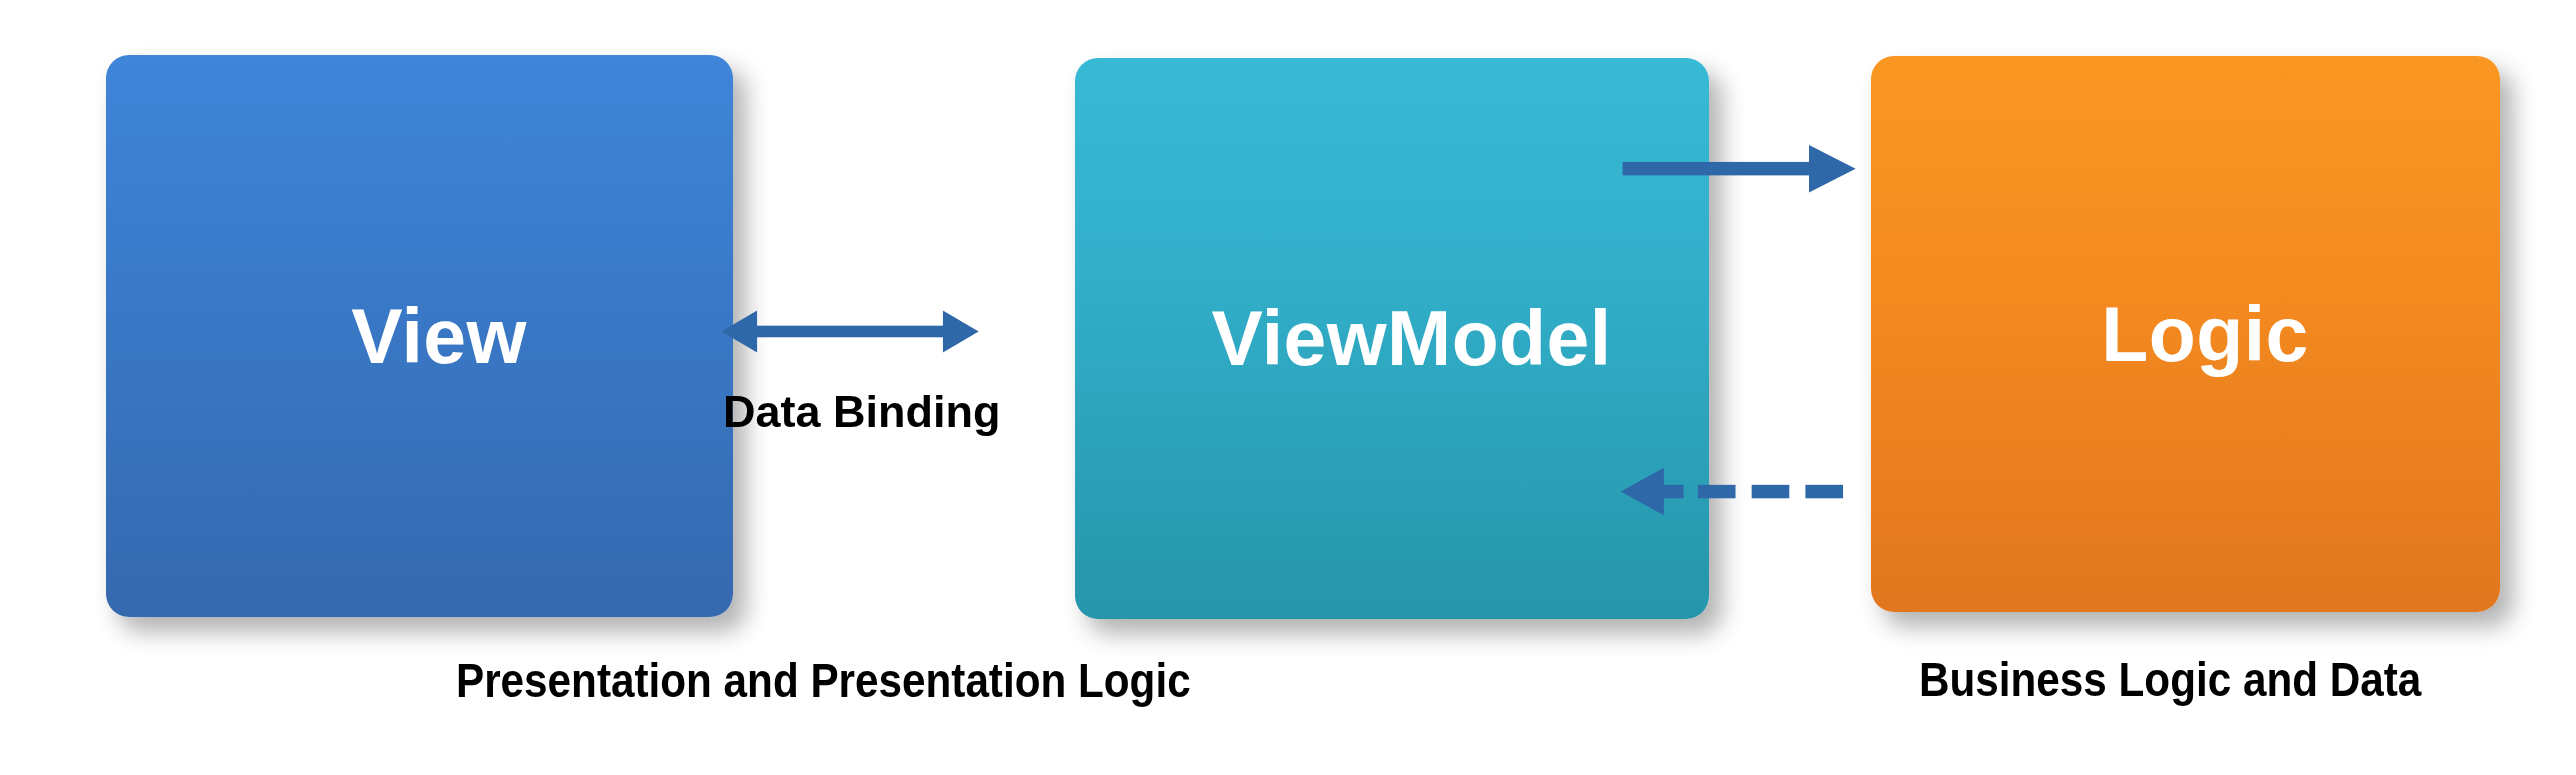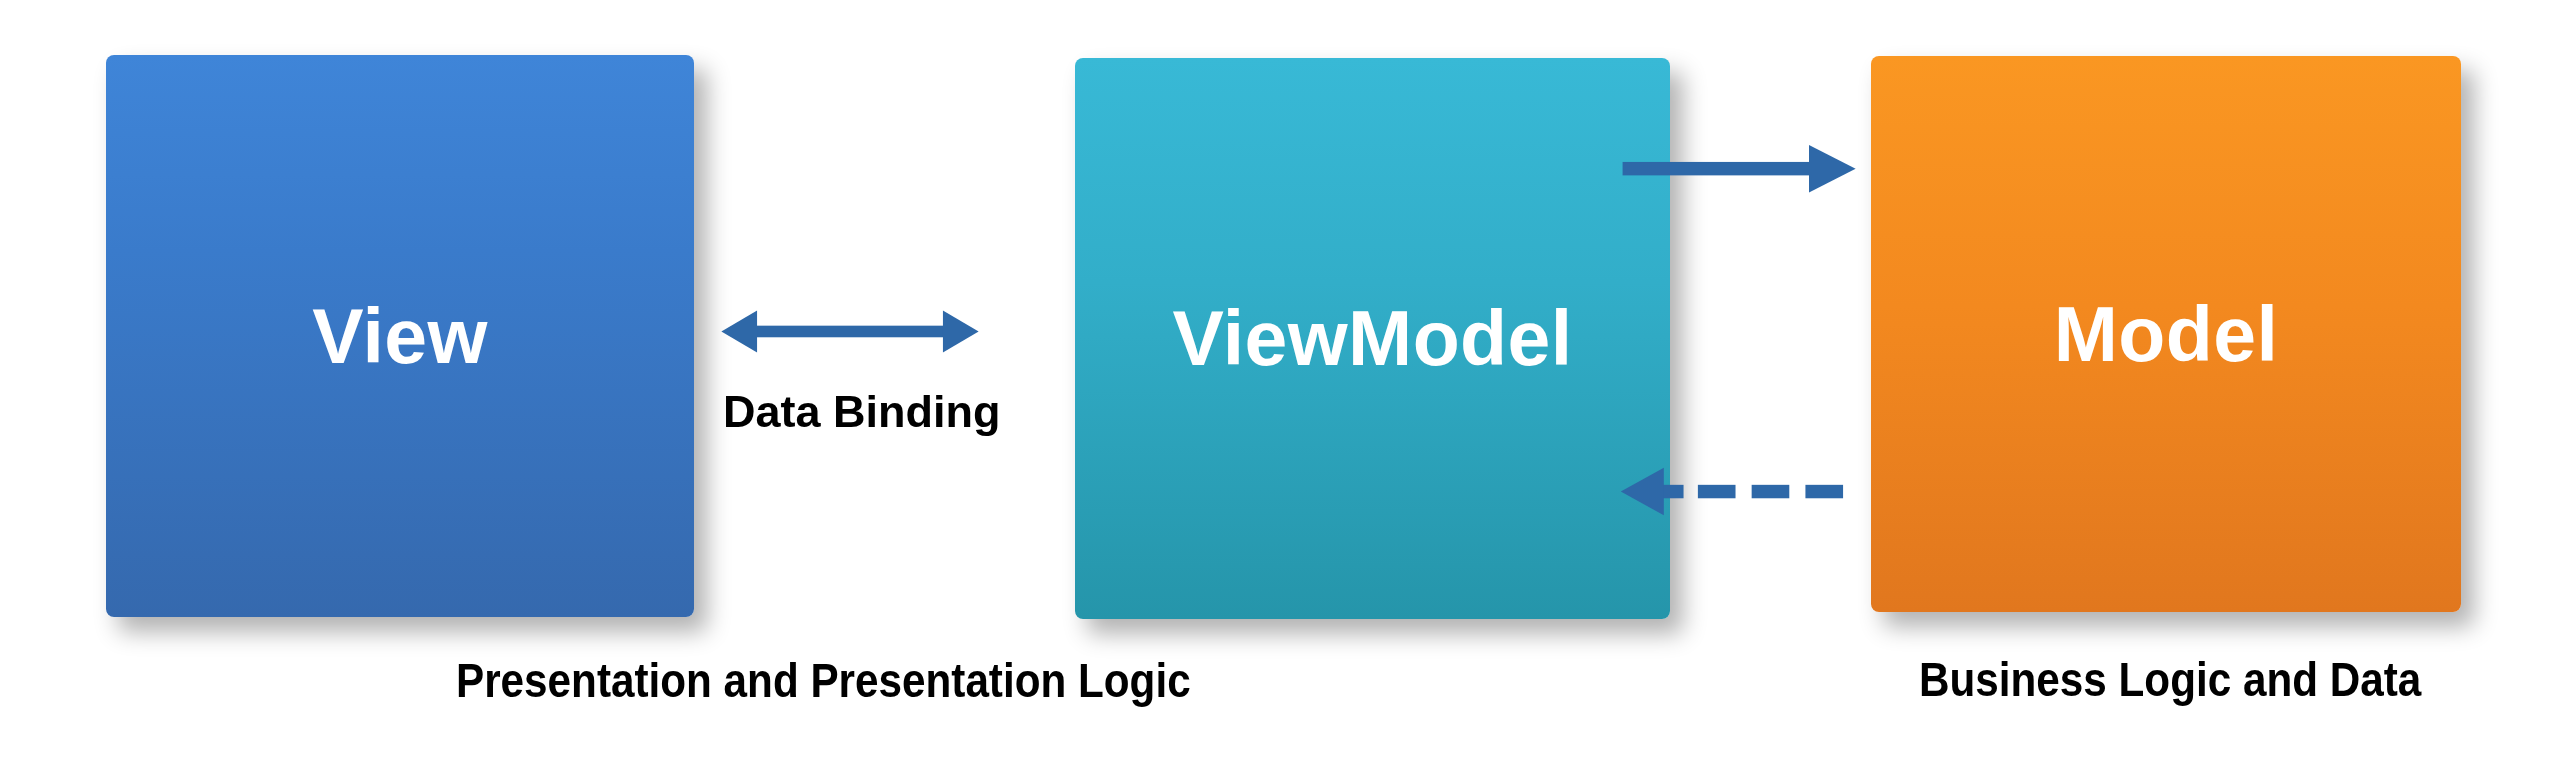--- a/index.html
+++ b/index.html
@@ -13,25 +13,26 @@
     width: 2576px;
     height: 775px;
     background: #ffffff;
     overflow: hidden;
     font-family: "Liberation Sans", sans-serif;
   }
 
   
   .node {
     position: absolute;
-    border-radius: 8px;
+    border-radius: 23px;
     display: flex;
     align-items: center;
     justify-content: center;
     box-shadow: 12.5px 14.3px 23px rgba(0,0,0,0.30);
+    padding-left: 39px;
   }
   .node-label {
     color: #ffffff;
     font-family: "Liberation Sans", sans-serif;
     font-weight: bold;
     font-size: 77px;
     line-height: 1;
     letter-spacing: 0.4px;
     white-space: nowrap;
     user-select: none;
@@ -114,21 +115,21 @@
 
   <div id="node-view" class="node">
     <span class="node-label" data-bind="diagram.nodes.0.label">View</span>
   </div>
 
   <div id="node-viewmodel" class="node">
     <span class="node-label" data-bind="diagram.nodes.1.label">ViewModel</span>
   </div>
 
   <div id="node-model" class="node">
-    <span class="node-label" data-bind="diagram.nodes.2.label">Model</span>
+    <span class="node-label" data-bind="diagram.nodes.2.label">Logic</span>
   </div>
 
   <svg id="arrow-databinding-svg" class="arrow-svg" viewBox="0 0 300 90">
 
     <rect x="38" y="34" width="224" height="13" fill="#2e68a8"></rect>
 
     <polygon points="6,40.5 46,17 46,64" fill="#2e68a8"></polygon>
 
     <polygon points="294,40.5 254,17 254,64" fill="#2e68a8"></polygon>
   </svg>

